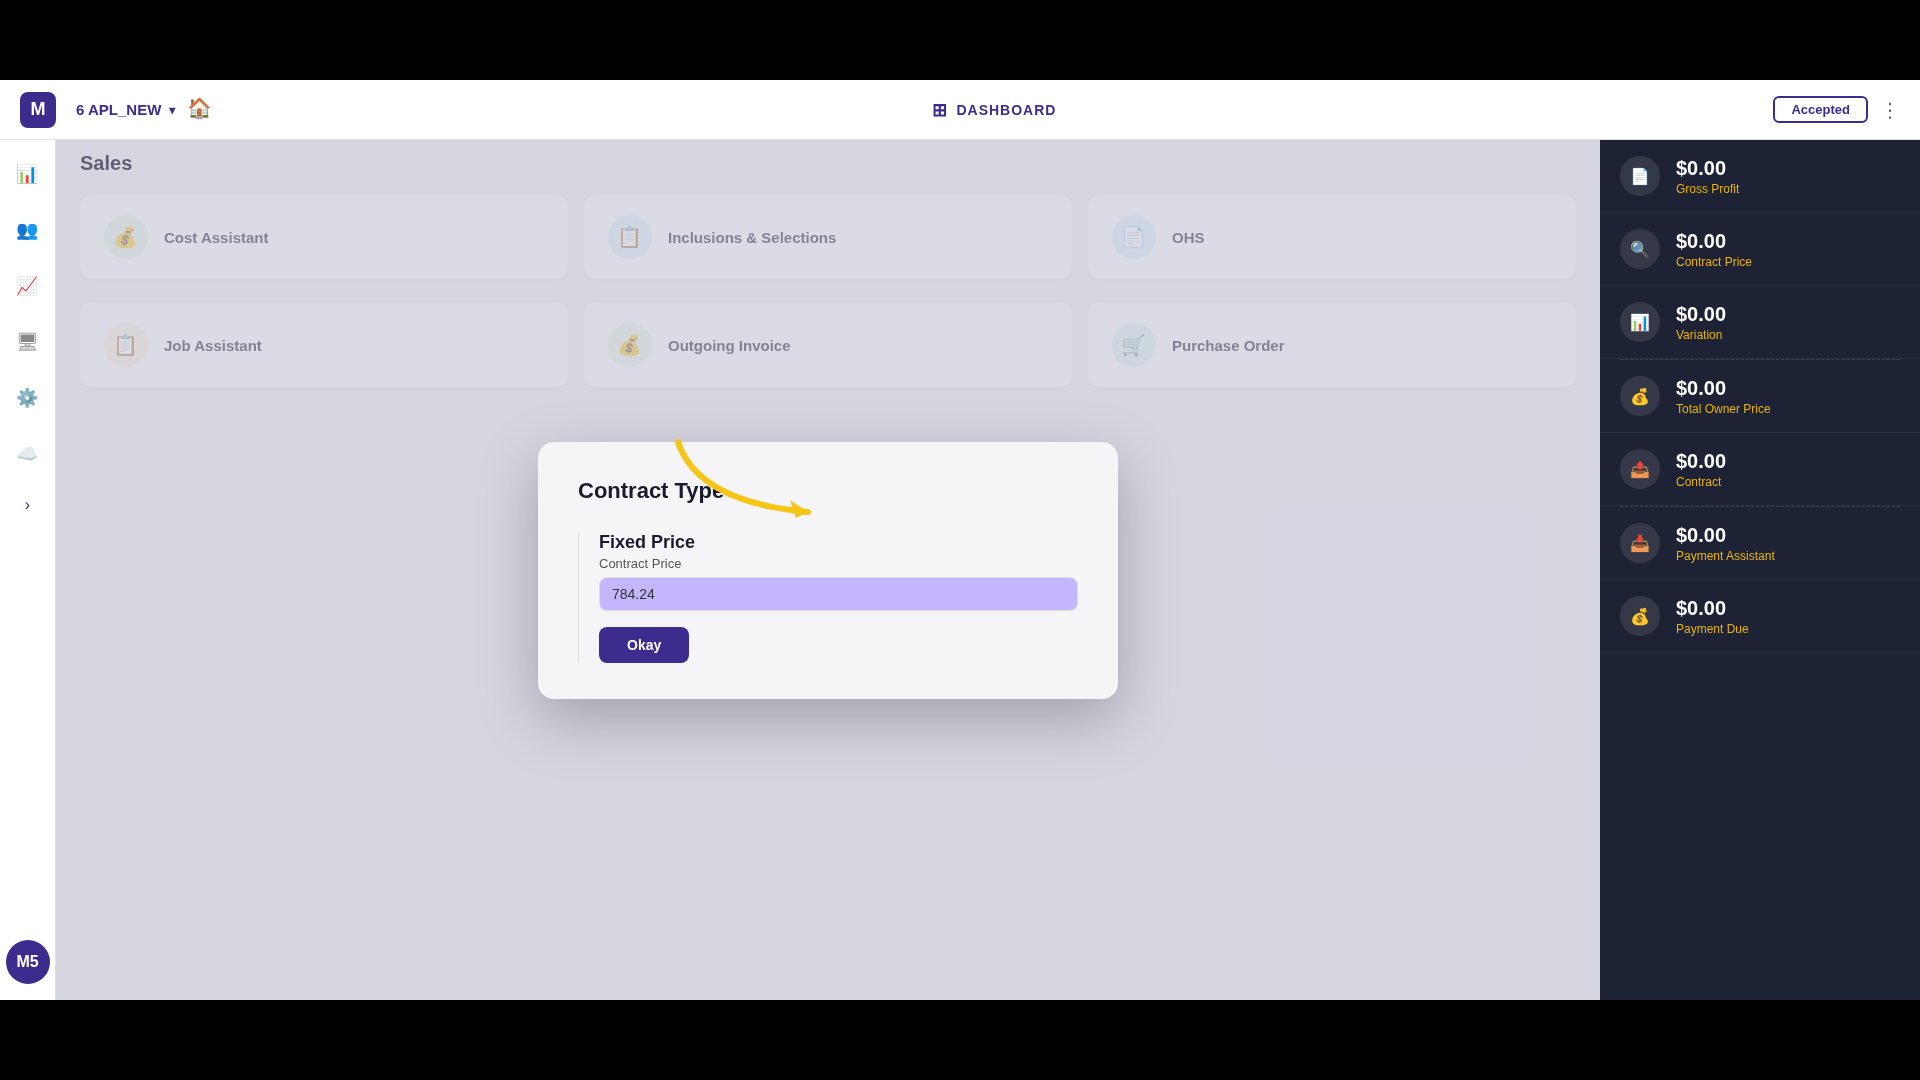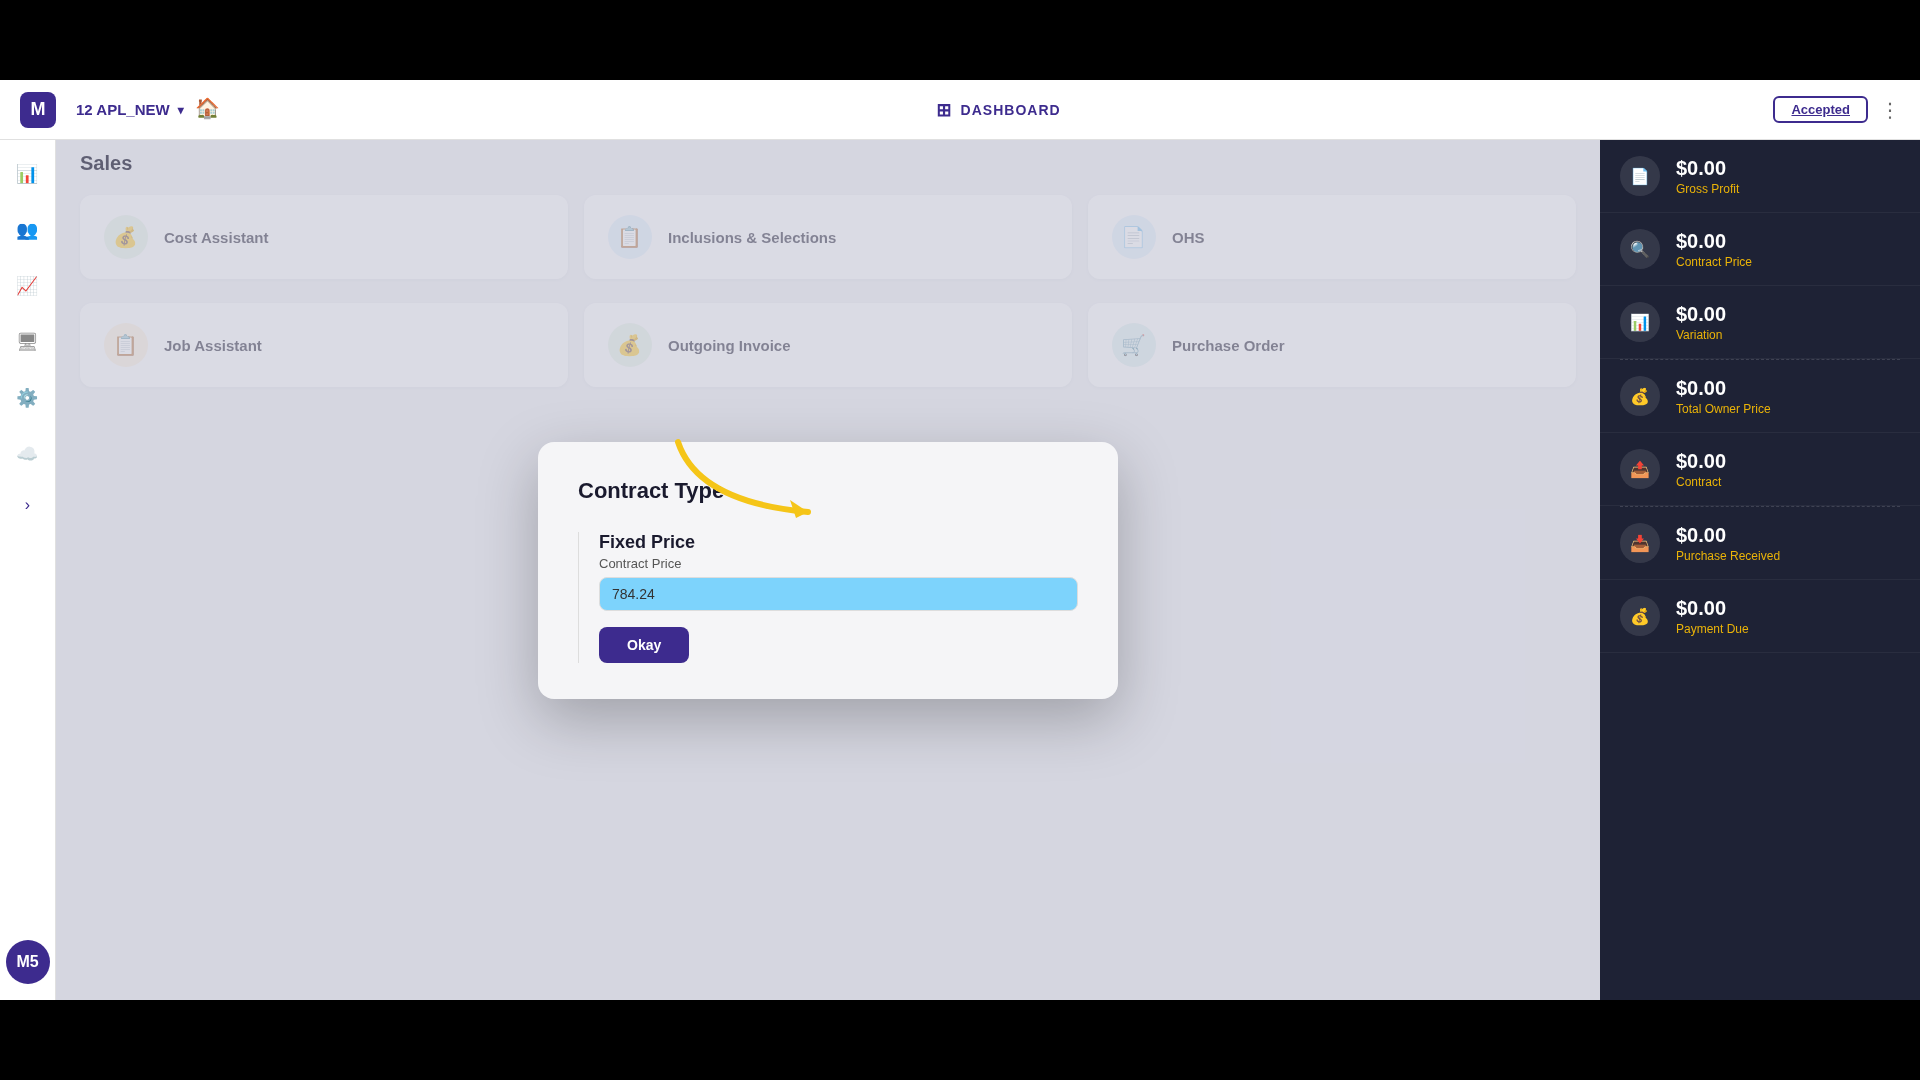--- a/index.html
+++ b/index.html
@@ -116,21 +116,20 @@
       gap: 12px;
     }
 
     .accepted-badge {
       border: 2px solid #3d2b8e;
       color: #3d2b8e;
       padding: 4px 16px;
       border-radius: 6px;
       font-size: 13px;
       font-weight: 600;
-      text-decoration: underline;
     }
 
     .more-dots {
       color: #666;
       font-size: 20px;
       cursor: pointer;
     }
 
     
     .main-content {
@@ -352,21 +351,21 @@
       color: #555;
       margin-bottom: 6px;
     }
 
     .modal-input {
       width: 100%;
       padding: 8px 12px;
       border: 1px solid #ddd;
       border-radius: 8px;
       font-size: 14px;
-      background: #7dd3fc;
+      background: #c4b5fd;
       color: #333;
       margin-bottom: 16px;
     }
 
     .modal-btn-primary {
       background: #3d2b8e;
       color: #fff;
       border: none;
       padding: 10px 28px;
       border-radius: 8px;
@@ -400,21 +399,21 @@
 
 <div class="screen">
   <div class="black-bar-top"></div>
   <div class="black-bar-bottom"></div>
 
   <div class="app-container">
 
     <div class="header">
       <div class="header-logo">M</div>
       <div class="header-project">
-        <span>12 APL_NEW</span>
+        <span>6 APL_NEW</span>
         <span class="chevron">▾</span>
       </div>
       <div class="header-home-icon">🏠</div>
       <div class="header-center">
         <span class="grid-icon">⊞</span>
         <span>DASHBOARD</span>
       </div>
       <div class="header-right">
         <div class="accepted-badge">Accepted</div>
         <div class="more-dots">⋮</div>
@@ -531,21 +530,21 @@
           <div class="stat-info">
             <div class="amount">$0.00</div>
             <div class="label">Contract</div>
           </div>
         </div>
         <hr class="divider-line">
         <div class="stat-card">
           <div class="stat-icon">📥</div>
           <div class="stat-info">
             <div class="amount">$0.00</div>
-            <div class="label">Purchase Received</div>
+            <div class="label">Payment Assistant</div>
           </div>
         </div>
         <div class="stat-card">
           <div class="stat-icon">💰</div>
           <div class="stat-info">
             <div class="amount">$0.00</div>
             <div class="label">Payment Due</div>
           </div>
         </div>
       </div>

